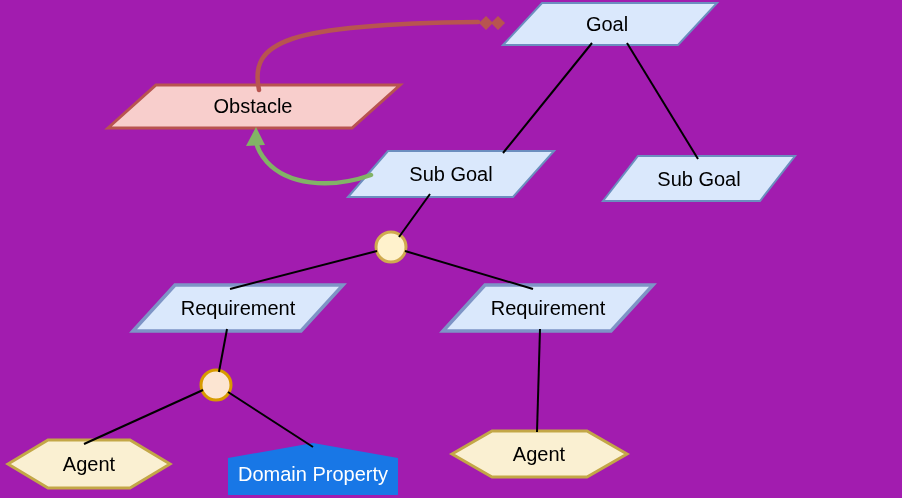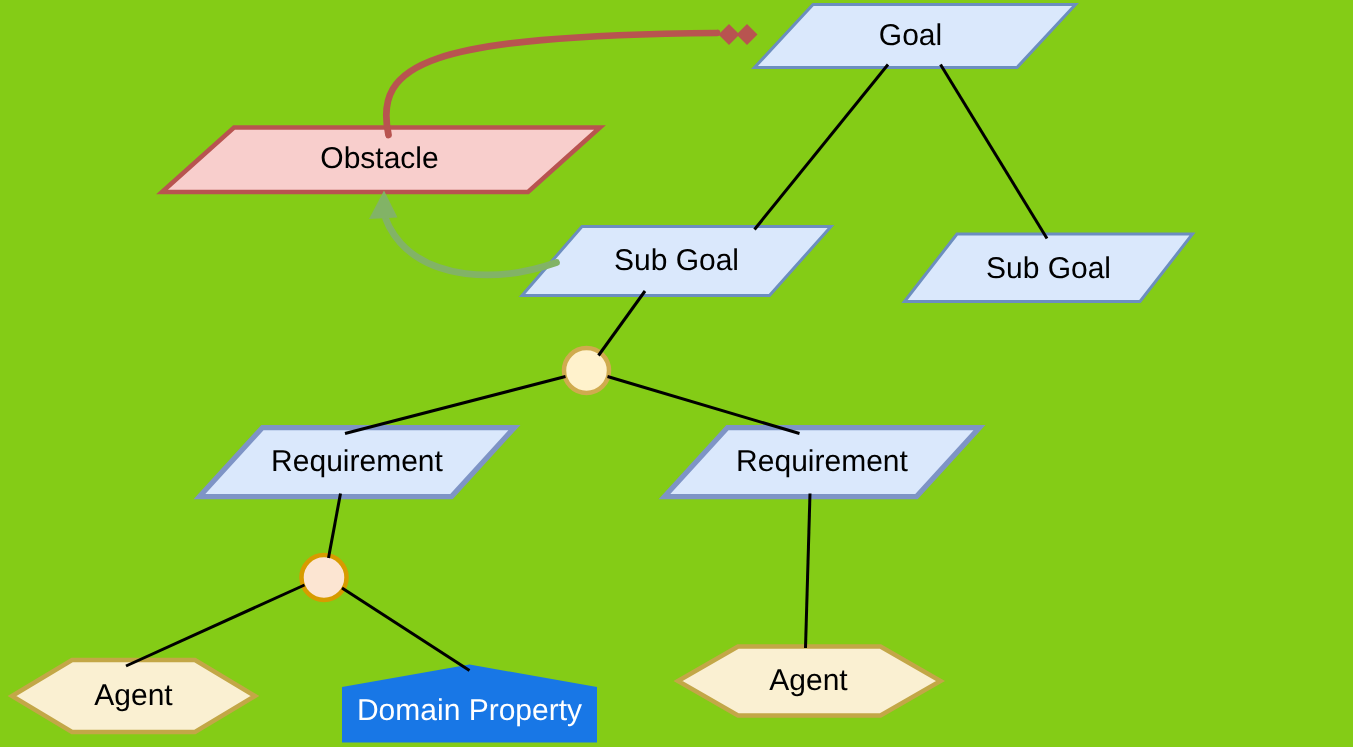--- a/index.html
+++ b/index.html
@@ -1,16 +1,16 @@
 <!DOCTYPE html>
 <html><head>
 <meta charset="utf-8">
 <style>
   html, body { margin: 0; padding: 0; background: #000000; }
-  .stage { position: relative; width: 902px; height: 498px; background: #84cc16; overflow: hidden; text-decoration: underline; }
+  .stage { position: relative; width: 902px; height: 498px; background: #a21caf; overflow: hidden; text-decoration: underline; }
   svg { display: block; }
   svg text {
     font-family: "Liberation Sans", sans-serif;
     font-size: 20px;
     text-anchor: middle;
     dominant-baseline: central;
   }
 </style>
 </head>
 <body>

